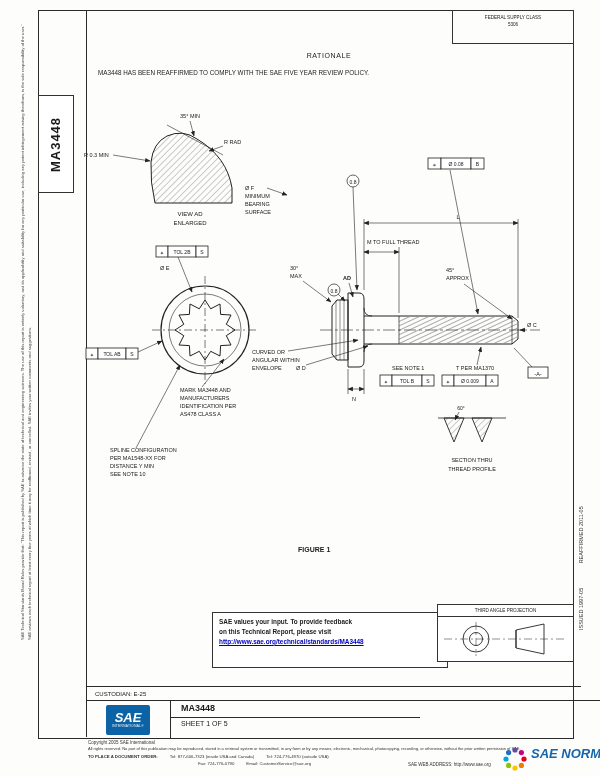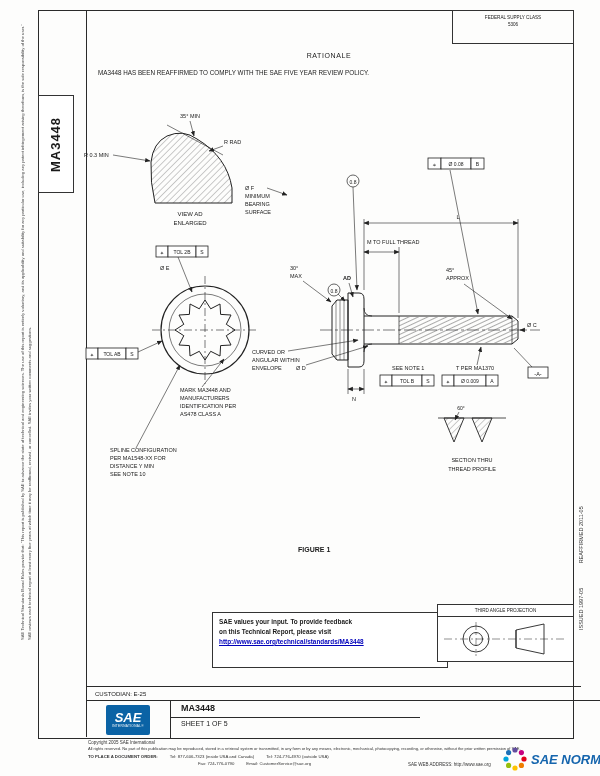--- a/index.html
+++ b/index.html
@@ -31,21 +31,21 @@
   .saelogo .m{font-weight:bold;font-style:italic;font-size:13px;line-height:1;}
   .saelogo .s{font-size:3.2px;letter-spacing:.3px;}
   .std-type{font-weight:bold;font-size:9.5px;text-align:center;border-bottom:1px solid #2a2a2a;
             line-height:13px;height:13px;}
   .std-sub{font-size:5.8px;text-align:center;line-height:1.32;padding-top:1px;}
   .docnum{font-weight:bold;font-size:9px;padding:2px 0 0 10px;height:14px;border-bottom:1px solid #2a2a2a;}
   .sheet{font-size:7px;padding:2px 0 0 10px;}
   .foot{color:#333;}
   .foot .r{display:flex;gap:12px;font-size:4.3px;}
   .foot .b{font-weight:bold;}
-  .wm{display:flex;align-items:center;gap:3px;}
+  .wm{display:flex;align-items:flex-start;gap:3px;}
   .wm .t{color:#1565ad;font-weight:bold;font-style:italic;font-size:13px;white-space:nowrap;}
 </style>
 </head>
 <body>
 
 <div class="page">
 
   <div class="abs rot tinytxt" style="left:20px;top:640px;width:620px;">SAE Technical Standards Board Rules provide that: "This report is published by SAE to advance the state of technical and engineering sciences. The use of this report is entirely voluntary, and its applicability and suitability for any particular use, including any patent infringement arising therefrom, is the sole responsibility of the user."</div>
   <div class="abs rot tinytxt" style="left:27px;top:640px;width:620px;">SAE reviews each technical report at least every five years at which time it may be reaffirmed, revised, or cancelled. SAE invites your written comments and suggestions.</div>
   <div class="abs rot" style="left:578px;top:630px;width:460px;font-size:5.5px;color:#333;">ISSUED 1997-05                REAFFIRMED 2011-05</div>

